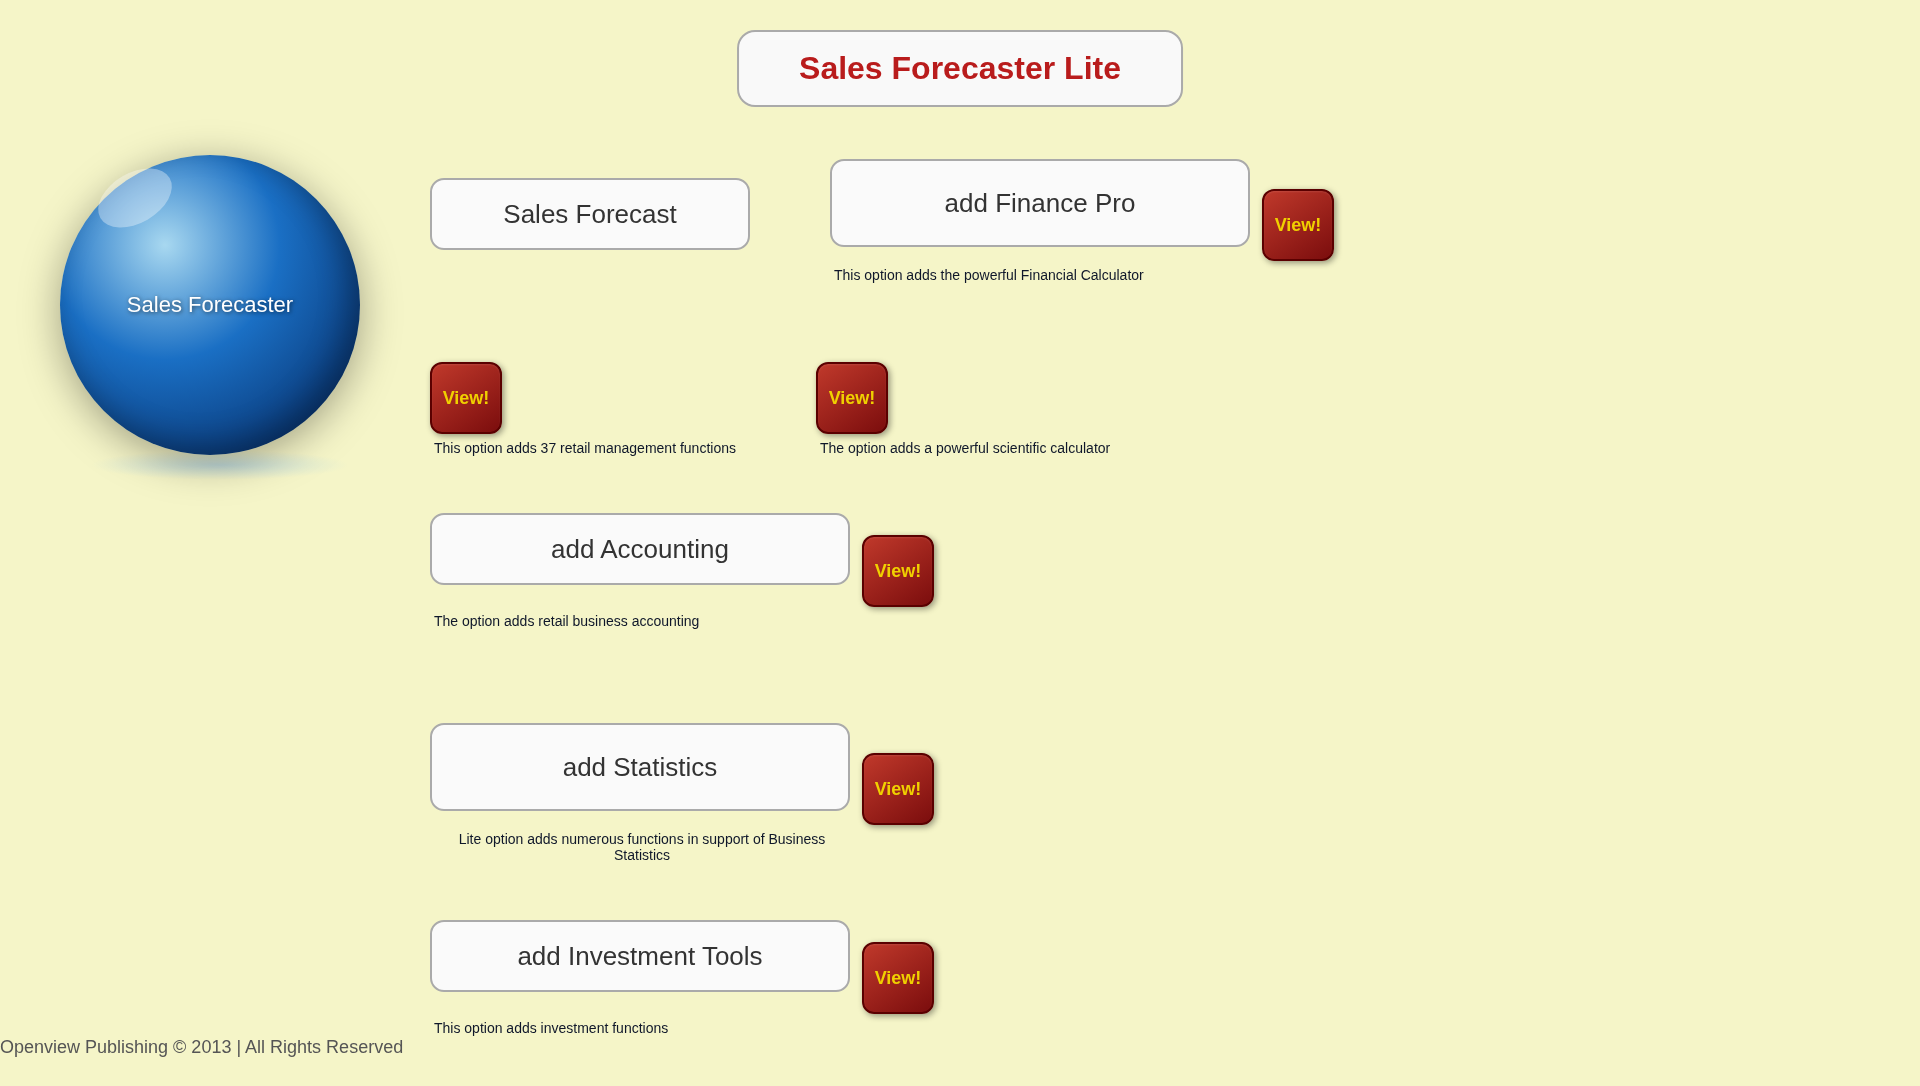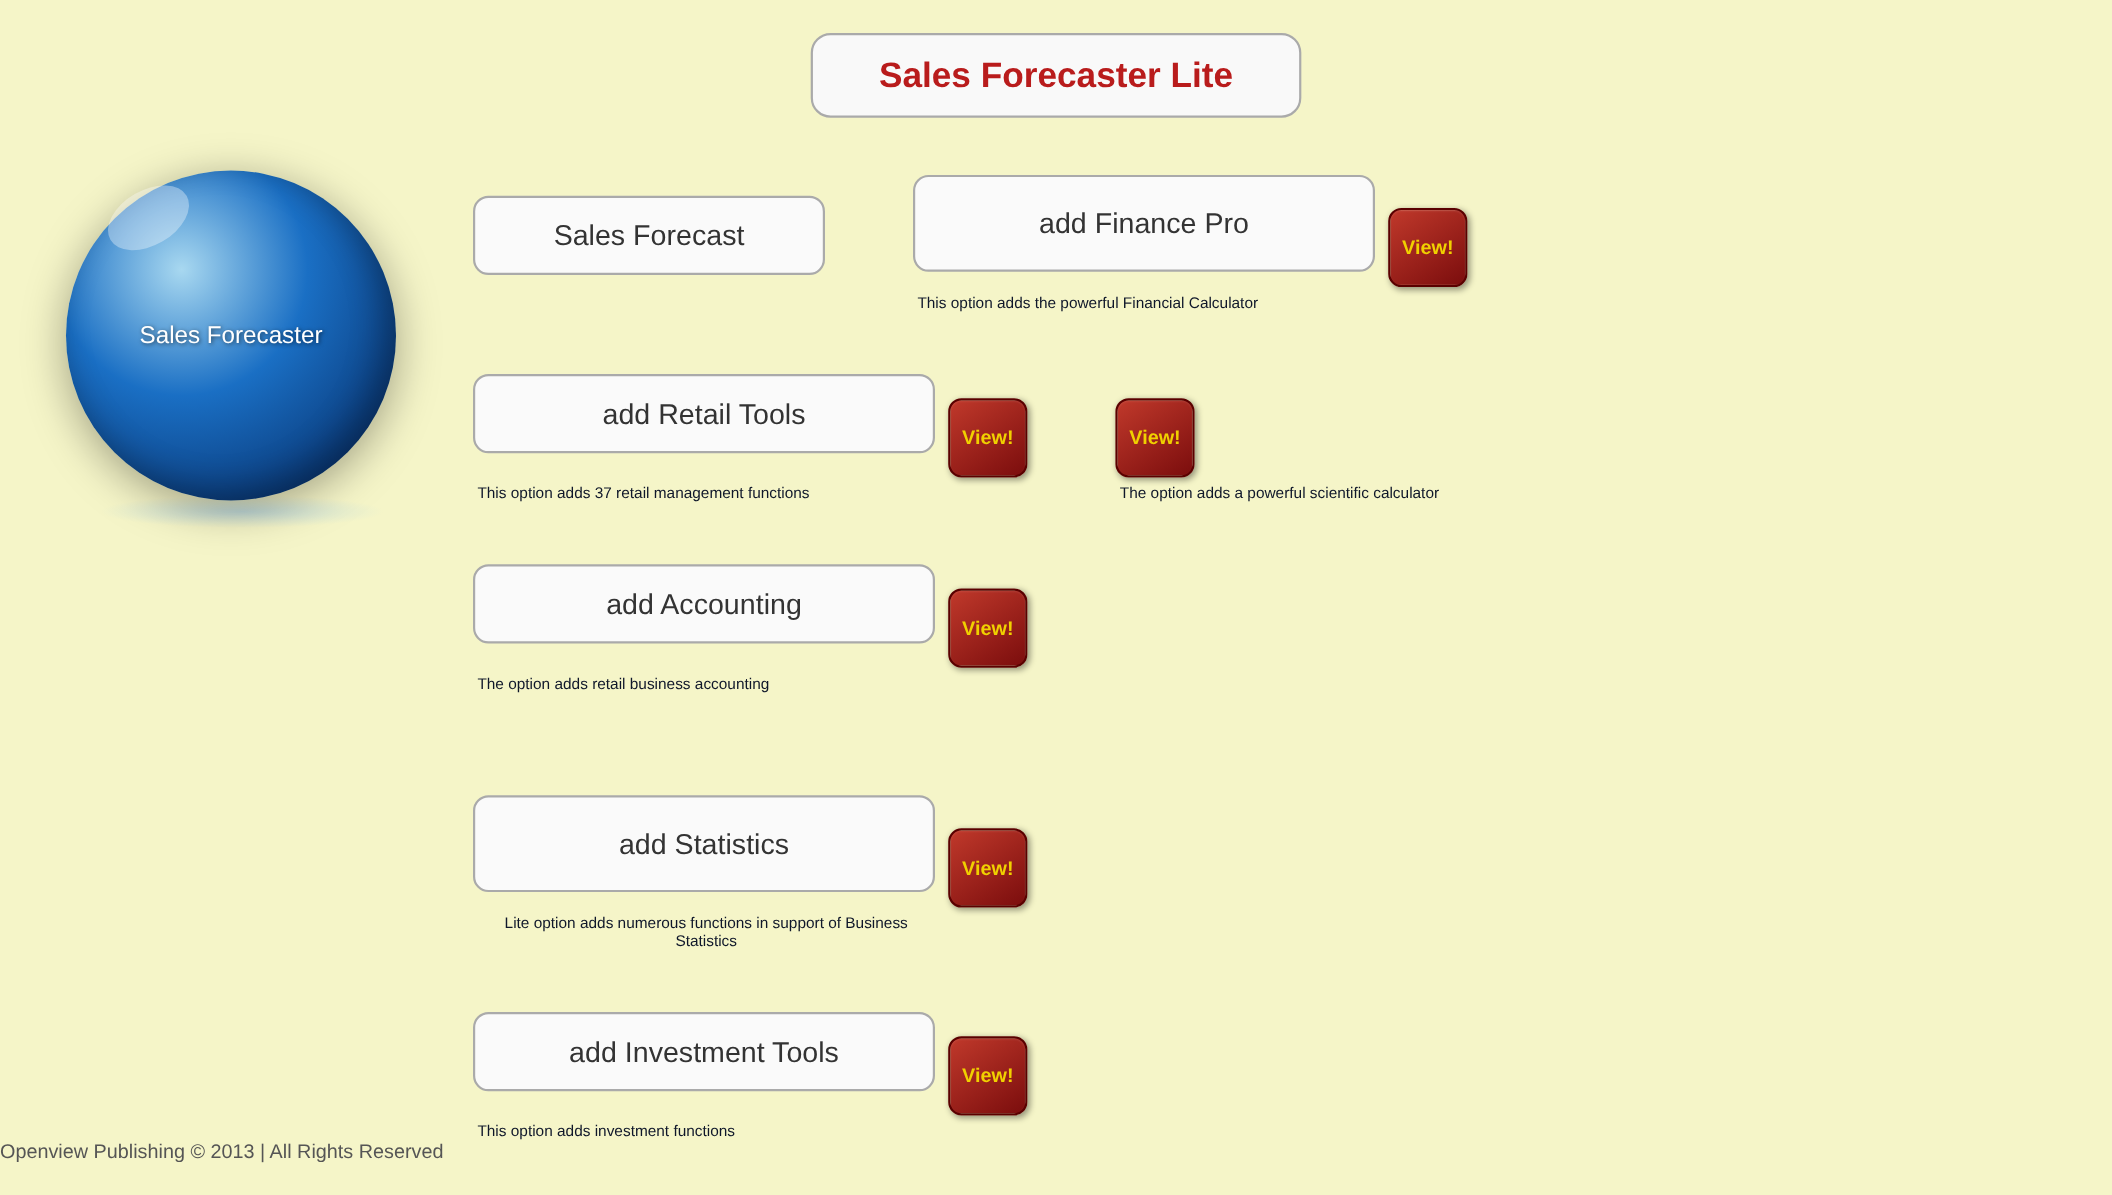--- a/index.html
+++ b/index.html
@@ -199,21 +199,20 @@
       </div>
       <div class="module-desc">This option adds the powerful Financial Calculator</div>
     </div>
 
   </div>
 
   <div class="row-group" style="align-items: flex-start;">
 
     <div class="item-group">
       <div class="module-wrapper">
-        <div class="module-box module-box-wide">add Retail Tools</div>
         <button class="view-btn">View!</button>
       </div>
       <div class="module-desc">This option adds 37 retail management functions</div>
     </div>
 
     <div class="item-group">
       <div class="module-wrapper">
         <button class="view-btn">View!</button>
       </div>
       <div class="module-desc">The option adds a powerful scientific calculator</div>

